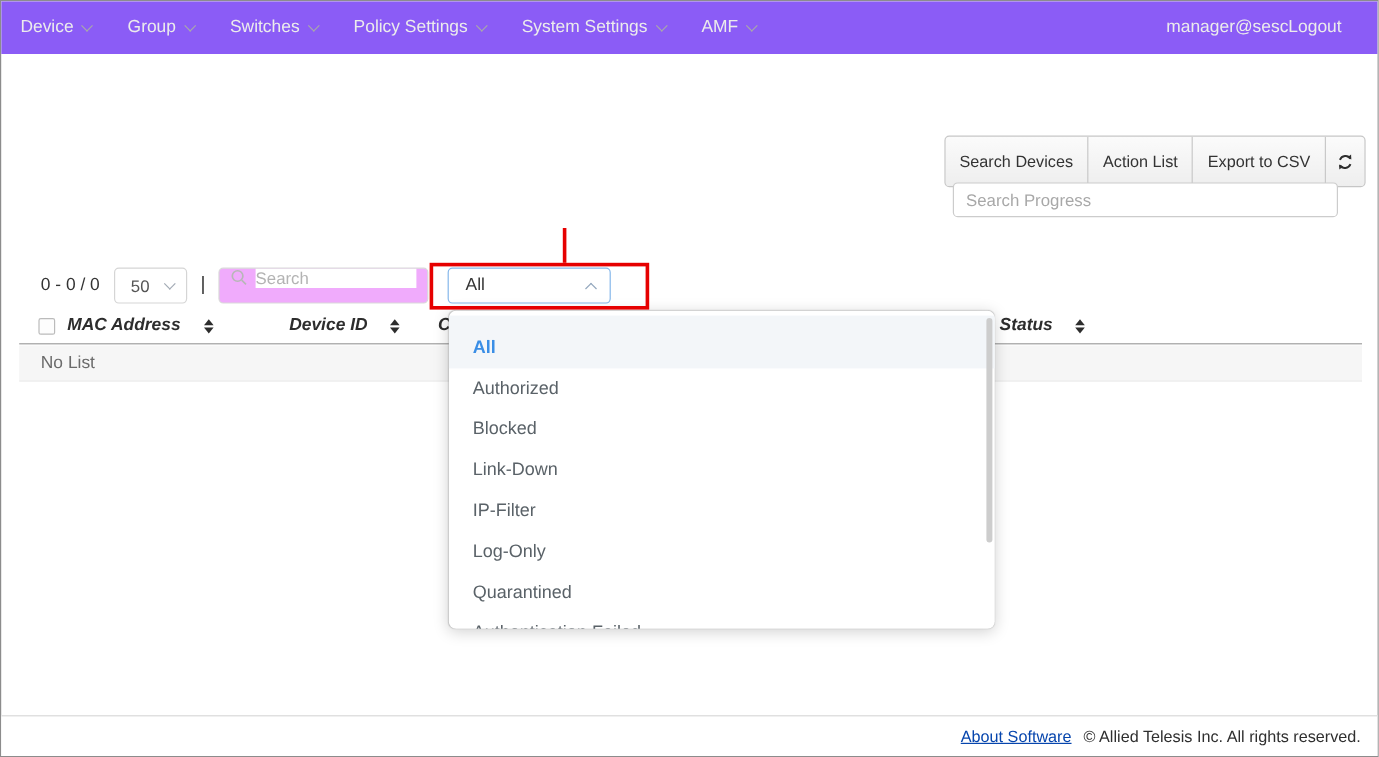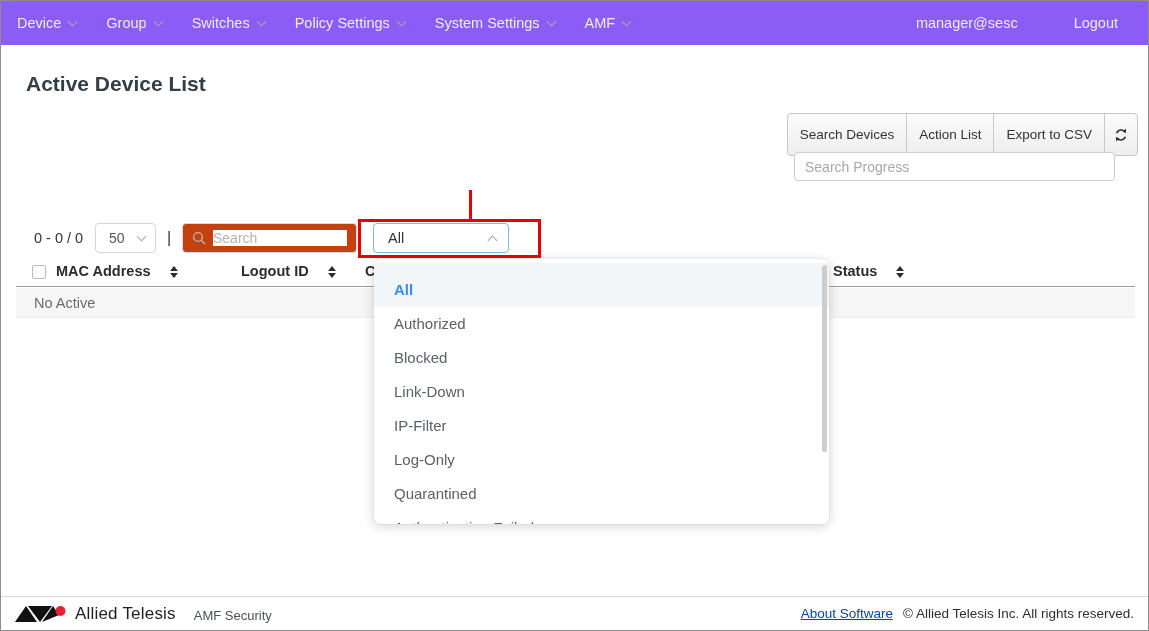--- a/index.html
+++ b/index.html
@@ -13,21 +13,21 @@
   
   .navbar {
     position:absolute; left:0; top:0; width:100%; height:44px;
     background:#8b5cf6; display:flex; align-items:center; padding:0 16px;
   }
   .nav-item { display:flex; align-items:center; gap:8px; color:#ececec;
     font-size:14.5px; margin-right:30px; cursor:pointer; }
   .chev { width:7px; height:7px; border-right:1.6px solid #a9a9a9; border-bottom:1.6px solid #a9a9a9;
     display:inline-block; transform:rotate(45deg); margin-top:-4px; }
   .nav-spacer { flex:1; }
-  .nav-user { color:#ececec; font-size:14.5px; margin-right:56px; }
+  .nav-user { color:#ececec; font-size:14.5px; }
   .nav-logout { color:#ececec; font-size:14.5px; cursor:pointer; margin-right:14px; }
 
   
   .page-title { position:absolute; left:25px; top:71px; font-size:21px; font-weight:bold; color:#323e48; }
 
   
   .btn-group { position:absolute; top:112px; right:10px; display:flex; height:43px;
     border:1px solid #c6c6c6; border-radius:4px; background:linear-gradient(#fbfbfb,#eeeeee); overflow:hidden; }
   .btn-seg { display:flex; align-items:center; padding:0 12px; font-size:13.5px; color:#333;
     border-right:1px solid #c9c9c9; cursor:pointer; white-space:nowrap; }
@@ -39,21 +39,21 @@
     font-family:"Liberation Sans", sans-serif; }
   .progress-input::placeholder { color:#a8a8a8; }
 
   
   .range-label { position:absolute; left:33px; top:229px; font-size:14.5px; color:#333; }
   .pagesize-select { position:absolute; left:94px; top:222px; width:61px; height:30px;
     border:1px solid #d5d5d5; border-radius:4px; background:#fff; display:flex; align-items:center;
     justify-content:space-between; padding:0 10px 0 13px; font-size:14px; color:#555; cursor:pointer; }
   .sep { position:absolute; left:166px; top:228px; font-size:16px; color:#333; }
   .search-box { position:absolute; left:181px; top:222px; width:175px; height:30px;
-    border:1px solid #d9d9d9; border-radius:4px; background:#c2410c; display:flex; align-items:center; padding:0 9px; gap:7px; }
+    border:1px solid #d9d9d9; border-radius:4px; background:#f0abfc; display:flex; align-items:flex-start; padding:0 9px; gap:7px; }
   .search-box input { border:none; outline:none; flex:1; font-size:14px; color:#333; width:100%;
     font-family:"Liberation Sans", sans-serif; }
   .search-box input::placeholder { color:#b3b3b3; }
 
   
   .ann-text { position:absolute; left:388px; top:165px; font-size:18px; font-weight:bold; color:#f00000; }
   .ann-line { position:absolute; left:468px; top:189px; width:3px; height:29px; background:#e60000; }
   .ann-box { position:absolute; left:357px; top:218px; width:183px; height:39px;
     border:3px solid #e60000; z-index:6; pointer-events:none; }
 
@@ -61,21 +61,21 @@
     border:1px solid #85b7ea; border-radius:4px; background:#fff; display:flex; align-items:center;
     justify-content:space-between; padding:0 12px 0 14px; font-size:14.5px; color:#333; cursor:pointer; z-index:2; }
   .chev-up { width:7px; height:7px; border-right:1.6px solid #93a7bd; border-bottom:1.6px solid #93a7bd;
     display:inline-block; transform:rotate(-135deg); margin-top:4px; }
   .chev-gray { border-color:#a2aab4; }
 
   
   .thead { position:absolute; left:15px; top:258px; width:1119px; height:28px;
     border-bottom:1px solid #9e9e9e; z-index:1; }
   .th { position:absolute; top:4px; font-size:14.5px; font-weight:bold; color:#2d2d2d;
-    display:flex; align-items:center; gap:19px; }
+    display:flex; align-items:center; gap:19px;font-style:italic; }
   .cb { position:absolute; left:16px; top:6px; width:14px; height:14px; border:1px solid #bbb;
     border-radius:2px; background:#fdfdfd; cursor:pointer; }
   .sort { display:inline-flex; flex-direction:column; gap:2px; margin-top:1px; }
   .sort i { display:block; width:0; height:0; border-left:4px solid transparent; border-right:4px solid transparent; }
   .sort .up { border-bottom:5px solid #2d2d2d; }
   .sort .dn { border-top:5px solid #2d2d2d; }
   .disconnect-btn { position:absolute; left:917px; top:0px; height:22px; padding:0 9px;
     background:#f0ad4e; border:1px solid #eea236; border-radius:3px; color:#fff; font-size:12.5px;
     font-weight:bold; display:flex; align-items:center; cursor:pointer; }
   .empty-row { position:absolute; left:15px; top:287px; width:1119px; height:30px;
@@ -130,21 +130,20 @@
     </div>
     <div class="nav-item">
       <span>AMF</span>
       <span class="chev"></span>
     </div>
     <div class="nav-spacer"></div>
     <div class="nav-user">manager@sesc</div>
     <div class="nav-logout">Logout</div>
   </div>
 
-  <div class="page-title">Active Device List</div>
 
   <div class="btn-group">
     <div class="btn-seg">Search Devices</div>
     <div class="btn-seg">Action List</div>
     <div class="btn-seg">Export to CSV</div>
     <div class="btn-seg refresh-seg">
       <svg width="16" height="16" viewBox="0 0 16 16">
         <path d="M 12.4 5.2 A 5 5 0 0 0 3.6 6.2" fill="none" stroke="#2e2e2e" stroke-width="1.6"></path>
         <path d="M 3.6 10.8 A 5 5 0 0 0 12.4 9.8" fill="none" stroke="#2e2e2e" stroke-width="1.6"></path>
         <path d="M 12.9 1.8 L 13.1 5.9 L 9.6 4.3 Z" fill="#2e2e2e"></path>
@@ -180,63 +179,53 @@
   <div class="thead">
     <div class="cb"></div>
     <div class="th" style="left:40px;">
       <span>MAC Address</span>
       <span class="sort">
           <i class="up"></i>
           <i class="dn"></i>
         </span>
     </div>
     <div class="th" style="left:225px;">
-      <span>Logout ID</span>
+      <span>Device ID</span>
       <span class="sort">
           <i class="up"></i>
           <i class="dn"></i>
         </span>
     </div>
     <div class="th" style="left:349px;">
       <span>C</span>
     </div>
     <div class="th" style="left:817px;">
       <span>Status</span>
       <span class="sort">
           <i class="up"></i>
           <i class="dn"></i>
         </span>
     </div>
   </div>
 
   <div class="empty-row">
-    <span>No Active</span>
+    <span>No List</span>
   </div>
 
   <div class="dd-panel">
     <div class="dd-item selected">All</div>
     <div class="dd-item">Authorized</div>
     <div class="dd-item">Blocked</div>
     <div class="dd-item">Link-Down</div>
     <div class="dd-item">IP-Filter</div>
     <div class="dd-item">Log-Only</div>
     <div class="dd-item">Quarantined</div>
     <div class="dd-item">Authentication Failed</div>
     <div class="dd-scroll-thumb"></div>
   </div>
 
   <div class="footer">
-    <div class="brand">
-      <svg width="52" height="20" viewBox="0 0 52 20">
-        <polygon points="0,18 11,2 22,18" fill="#111"></polygon>
-        <polygon points="13,2 37,2 25,18" fill="#111"></polygon>
-        <polygon points="27,18 38,2 44,11" fill="#111"></polygon>
-        <circle cx="45.5" cy="7" r="5" fill="#e8212e"></circle>
-      </svg>
-      <span class="brand-name">Allied Telesis</span>
-      <span class="product-name">AMF Security</span>
-    </div>
     <div class="footer-spacer"></div>
     <a class="about-link">About Software</a>
     <span class="copyright">© Allied Telesis Inc. All rights reserved.</span>
   </div>
 
 </div>
 
 </body></html>

